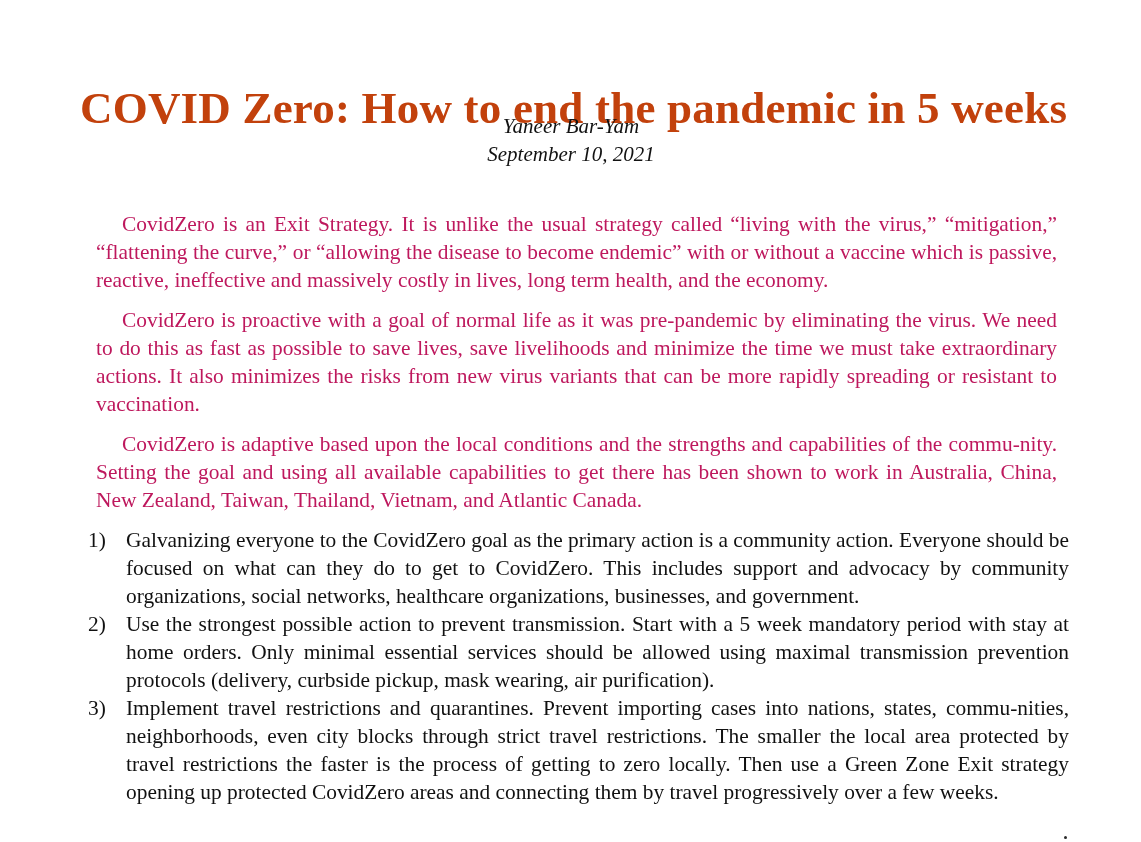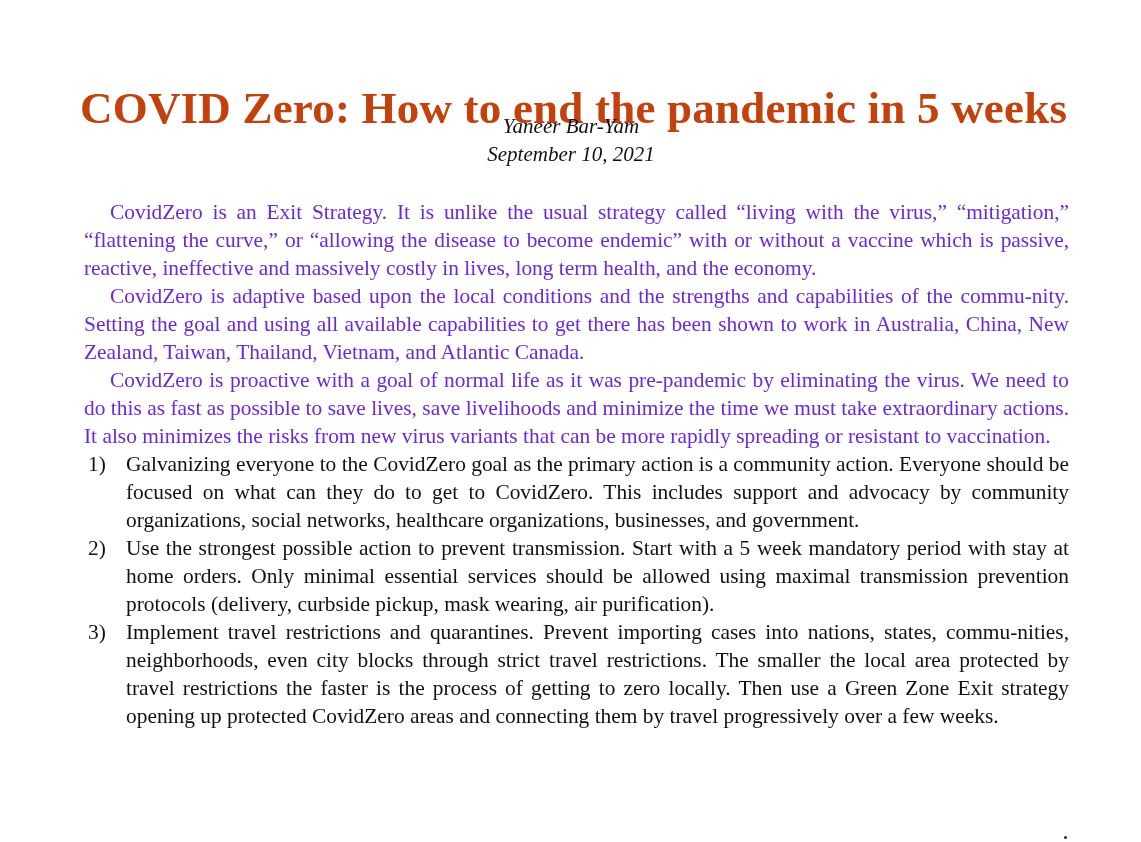--- a/index.html
+++ b/index.html
@@ -56,27 +56,27 @@
 
   
   .body-col {
     position: absolute;
     left: 84px;
     top: 198px;
     width: 985px;
   }
 
   p.para {
-    margin: 0;
+    margin: 12px;
     font-size: 21.4px;
     line-height: 28px;
     text-align: justify;
     text-justify: inter-word;
     text-indent: 26px;
-    color: #6d28d9;
+    color: #be185d;
     hyphens: manual;
   }
 
   p.para.last-line-left {
     text-align-last: left;
   }
 
   
   ol.steps {
     margin: 0;
@@ -123,23 +123,23 @@
 
   <div class="byline">
     <span class="line">Yaneer Bar-Yam</span>
     <span class="line">September 10, 2021</span>
   </div>
 
   <div class="body-col">
 
     <p class="para">CovidZero is an Exit Strategy. It is unlike the usual strategy called “living with the virus,” “mitigation,” “flattening the curve,” or “allowing the disease to become endemic” with or without a vaccine which is passive, reactive, ineffective and massively costly in lives, long term health, and the economy.</p>
 
+    <p class="para">CovidZero is proactive with a goal of normal life as it was pre-pandemic by eliminating the virus. We need to do this as fast as possible to save lives, save livelihoods and minimize the time we must take extraordinary actions. It also minimizes the risks from new virus variants that can be more rapidly spreading or resistant to vaccination.</p>
+
     <p class="para">CovidZero is adaptive based upon the local conditions and the strengths and capabilities of the commu-nity. Setting the goal and using all available capabilities to get there has been shown to work in Australia, China, New Zealand, Taiwan, Thailand, Vietnam, and Atlantic Canada.</p>
-
-    <p class="para">CovidZero is proactive with a goal of normal life as it was pre-pandemic by eliminating the virus. We need to do this as fast as possible to save lives, save livelihoods and minimize the time we must take extraordinary actions. It also minimizes the risks from new virus variants that can be more rapidly spreading or resistant to vaccination.</p>
 
 
 
     <ol class="steps">
       <li>
         <span class="marker">1)</span>
         <span>Galvanizing everyone to the CovidZero goal as the primary action is a community action. Everyone should be focused on what can they do to get to CovidZero. This includes support and advocacy by community organizations, social networks, healthcare organizations, businesses, and government.</span>
       </li>
       <li>
         <span class="marker">2)</span>

